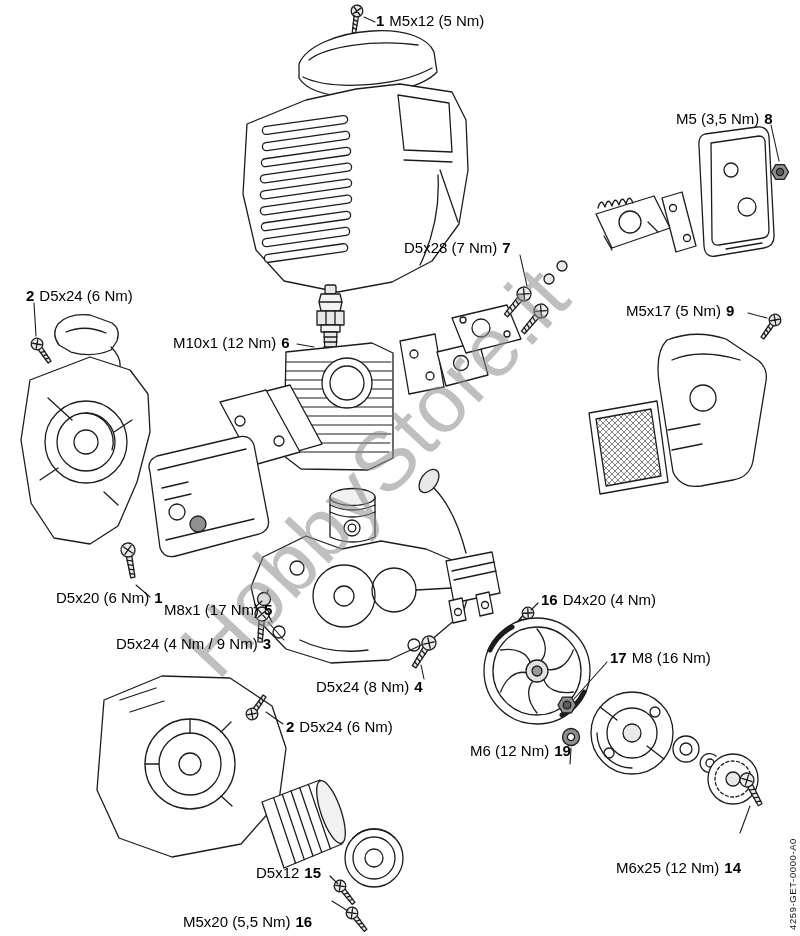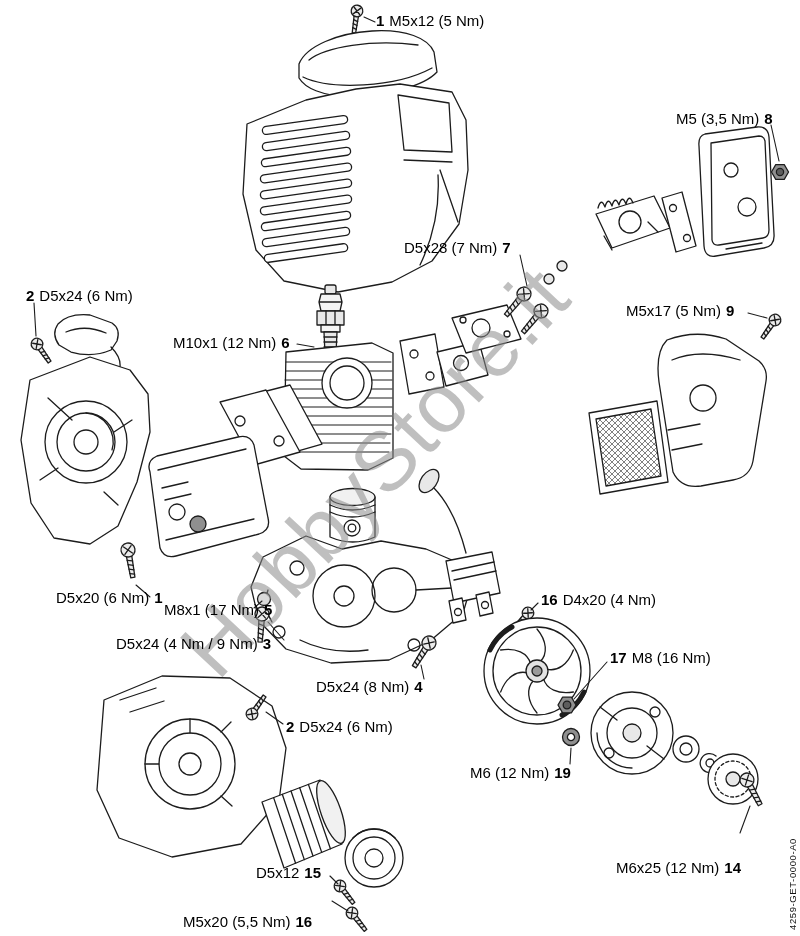--- a/index.html
+++ b/index.html
@@ -349,21 +349,21 @@
     <span>M8 (16 Nm)</span>
   </div>
   <div class="callout" style="left:316px;top:679px">
     <span>D5x24 (8 Nm)</span>
     <b>4</b>
   </div>
   <div class="callout" style="left:286px;top:719px">
     <b>2</b>
     <span>D5x24 (6 Nm)</span>
   </div>
-  <div class="callout" style="left:470px;top:765px">
+  <div class="callout" style="left:470px;top:743px">
     <span>M6 (12 Nm)</span>
     <b>19</b>
   </div>
   <div class="callout" style="left:616px;top:860px">
     <span>M6x25 (12 Nm)</span>
     <b>14</b>
   </div>
   <div class="callout" style="left:256px;top:865px">
     <span>D5x12</span>
     <b>15</b>

